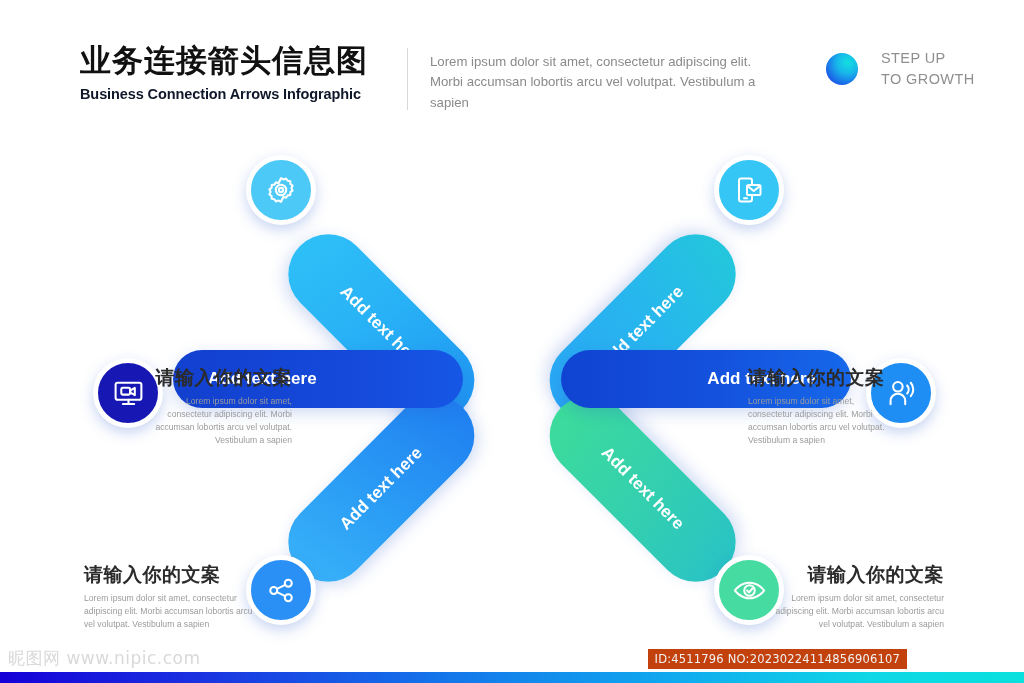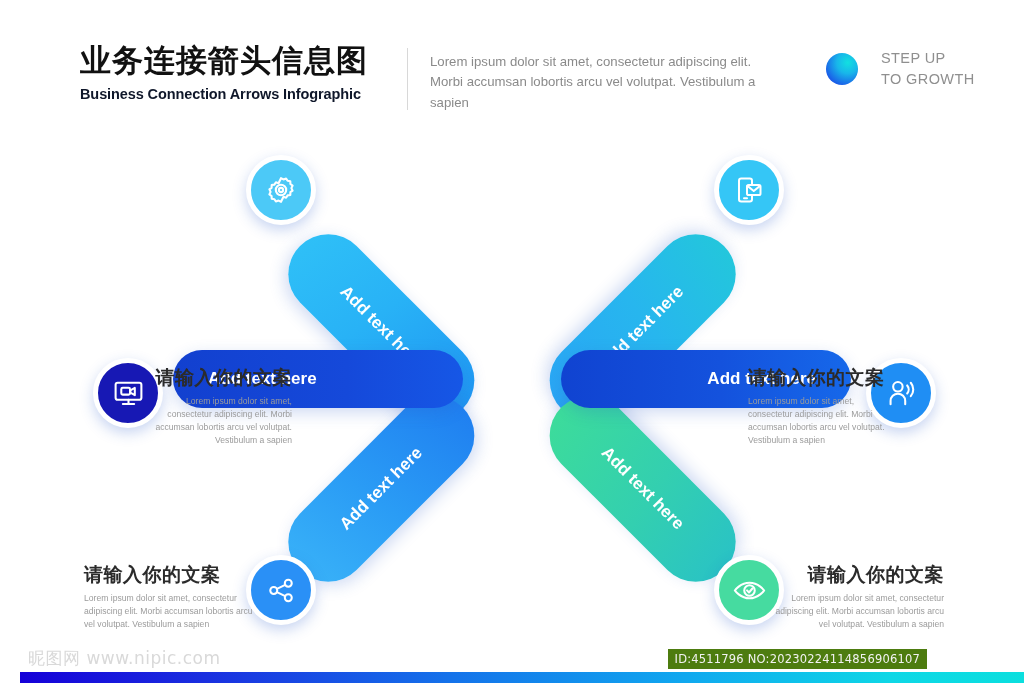--- a/index.html
+++ b/index.html
@@ -197,34 +197,33 @@
   #tb-tr { left: 748px; top: 235px; width: 152px; }
   #tb-ml { left: 84px;  top: 432px; width: 172px; }
   #tb-mr { left: 772px; top: 432px; width: 172px; }
 
   
   #footer {
     position: absolute;
     left: 0; top: 645px;
     width: 911px; height: 38px;
     background: #ffffff;
-    margin-left: 20px;
   }
   #watermark {
     position: absolute;
     left: 8px; top: 2px;
     font-size: 17px;
     color: #d9d9d9;
     letter-spacing: 0.5px;
     font-family: "DejaVu Sans", sans-serif;
   }
   #idbadge {
     position: absolute;
     right: 4px; top: 4px;
-    background: #4d7c0f;
+    background: #c2410c;
     color: #f2f2f2;
     font-size: 11.5px;
     padding: 3px 7px;
     letter-spacing: 0.2px;
     font-family: "DejaVu Sans", sans-serif;
   }
   #footer-bar {
     position: absolute;
     left: 0; bottom: 0;
     width: 1024px; height: 11px;

